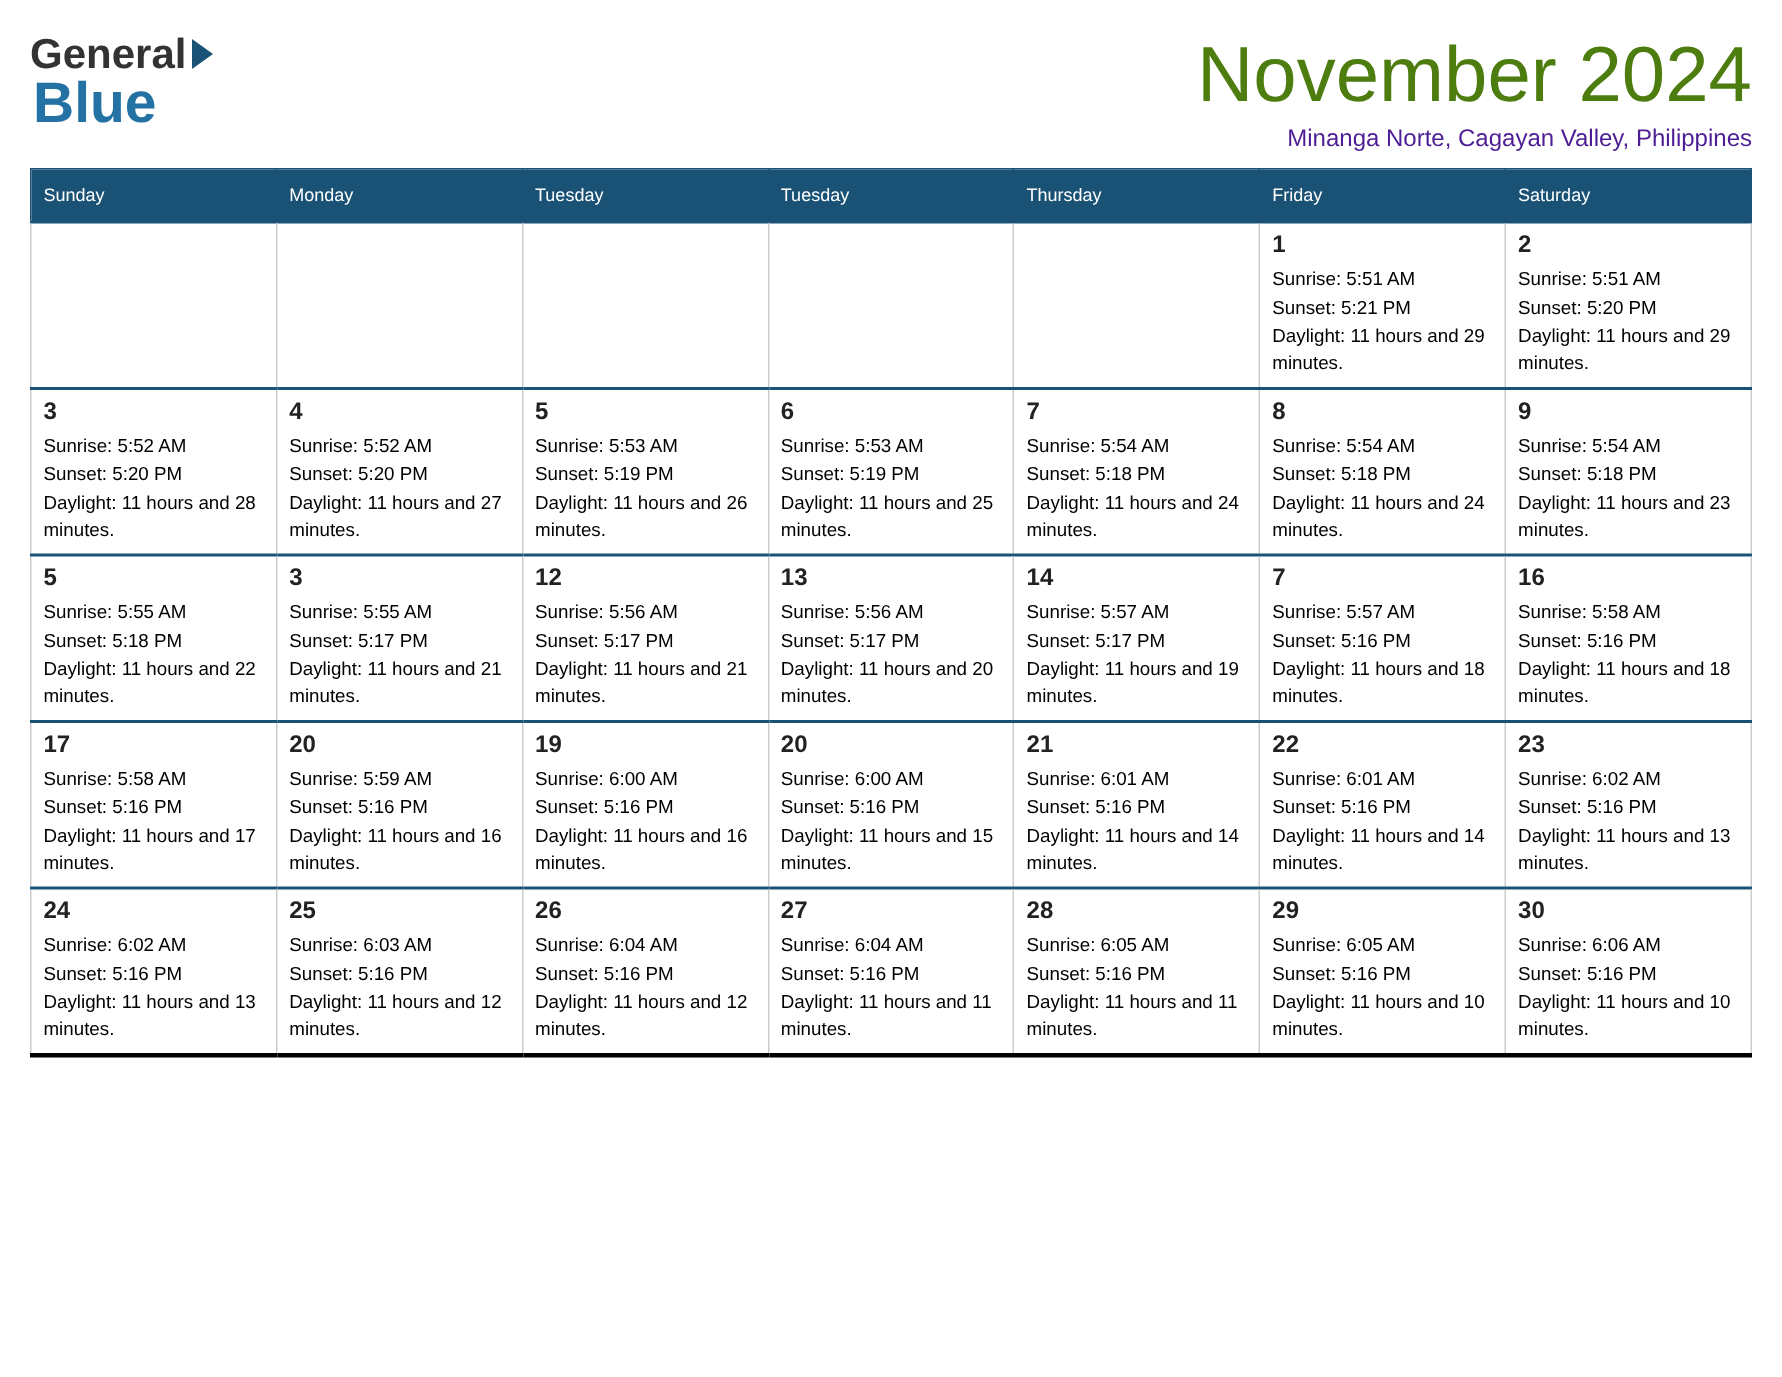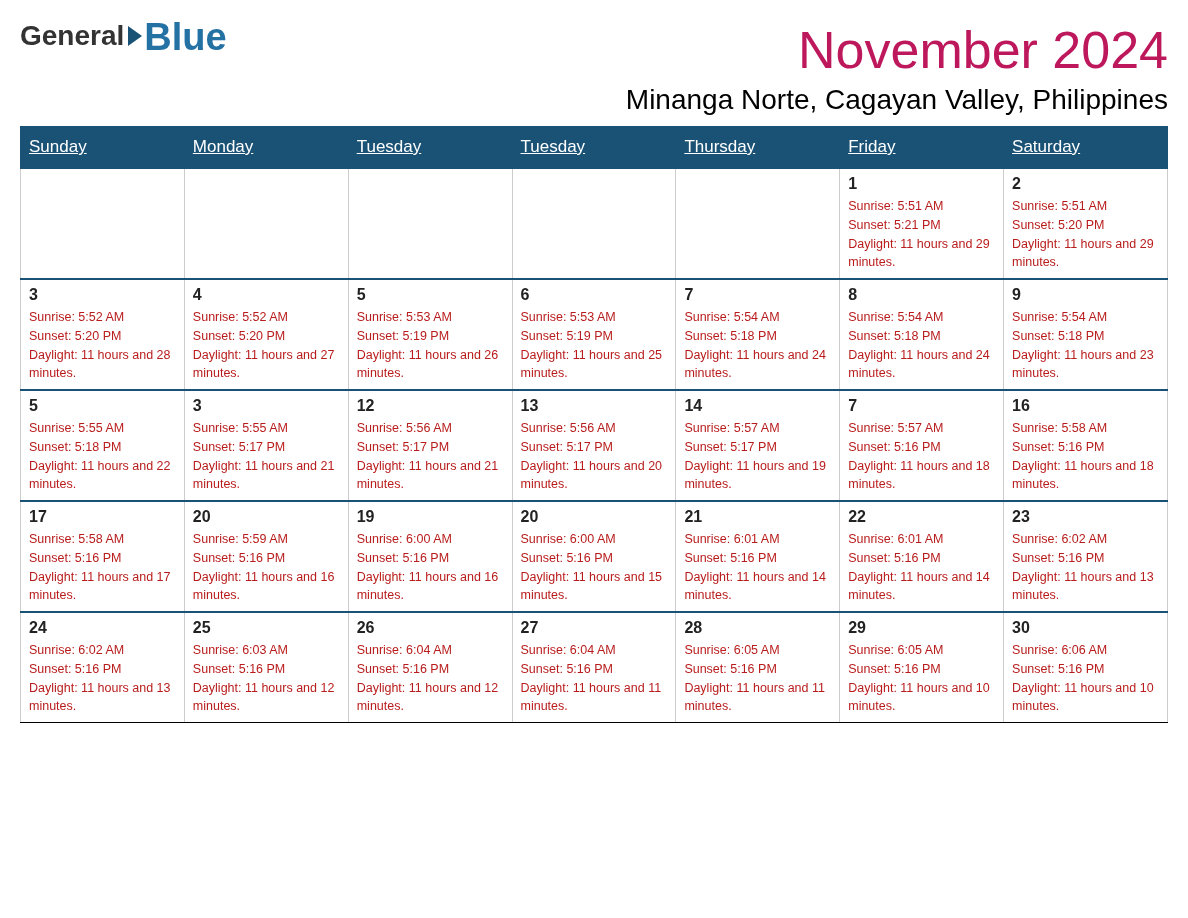--- a/index.html
+++ b/index.html
@@ -11,21 +11,21 @@
       min-height: 918px;
     }
     .header {
       display: flex;
       justify-content: space-between;
       align-items: flex-start;
       margin-bottom: 10px;
     }
     .logo {
       display: flex;
-      flex-direction: row;
+      flex-direction: column;
       align-items: flex-start;
     }
     .logo-general {
       font-size: 28px;
       font-weight: bold;
       color: #333;
       display: flex;
       align-items: center;
     }
     .logo-arrow {
@@ -43,41 +43,40 @@
       color: #2471a3;
       margin-top: -4px;
       margin-left: 2px;
     }
     .title-section {
       text-align: right;
     }
     .month-title {
       font-size: 52px;
       font-weight: normal;
-      color: #be185d;
+      color: #4d7c0f;
     }
     .subtitle {
-      font-size: 28px;
-      color: #000000;
+      font-size: 16px;
+      color: #4c1d95;
       margin-top: 4px;
     }
     .calendar {
       width: 100%;
       border-collapse: collapse;
       margin-top: 10px;
     }
     .calendar th {
       background: #1a5276;
       color: #fff;
-      font-size: 17px;
+      font-size: 12px;
       font-weight: normal;
       padding: 10px 8px;
       text-align: left;
       border: 1px solid #1a5276;
-      text-decoration: underline;
     }
     .calendar td {
       vertical-align: top;
       padding: 6px 8px;
       border: 1px solid #ccc;
       border-top: 2px solid #1a5276;
       width: 14.28%;
       min-height: 100px;
       font-size: 13px;
       color: #333;
@@ -86,28 +85,28 @@
     .day-number {
       font-size: 16px;
       font-weight: bold;
       color: #222;
       margin-bottom: 4px;
       display: block;
     }
     .day-info {
       font-size: 12.5px;
       line-height: 1.5;
-      color: #b91c1c;
+      color: #000000;
     }
     .empty-cell {
       background: #f9f9f9;
       border-top: 2px solid #1a5276;
     }
     tr:last-child td {
-      border-bottom: 1px solid #000000;
+      border-bottom: 3px solid #000000;
     }
   </style>
 </head>
 <body>
 
 <div class="header">
   <div class="logo">
     <div class="logo-general">
       <span>General</span>
       <span class="logo-arrow"></span>

